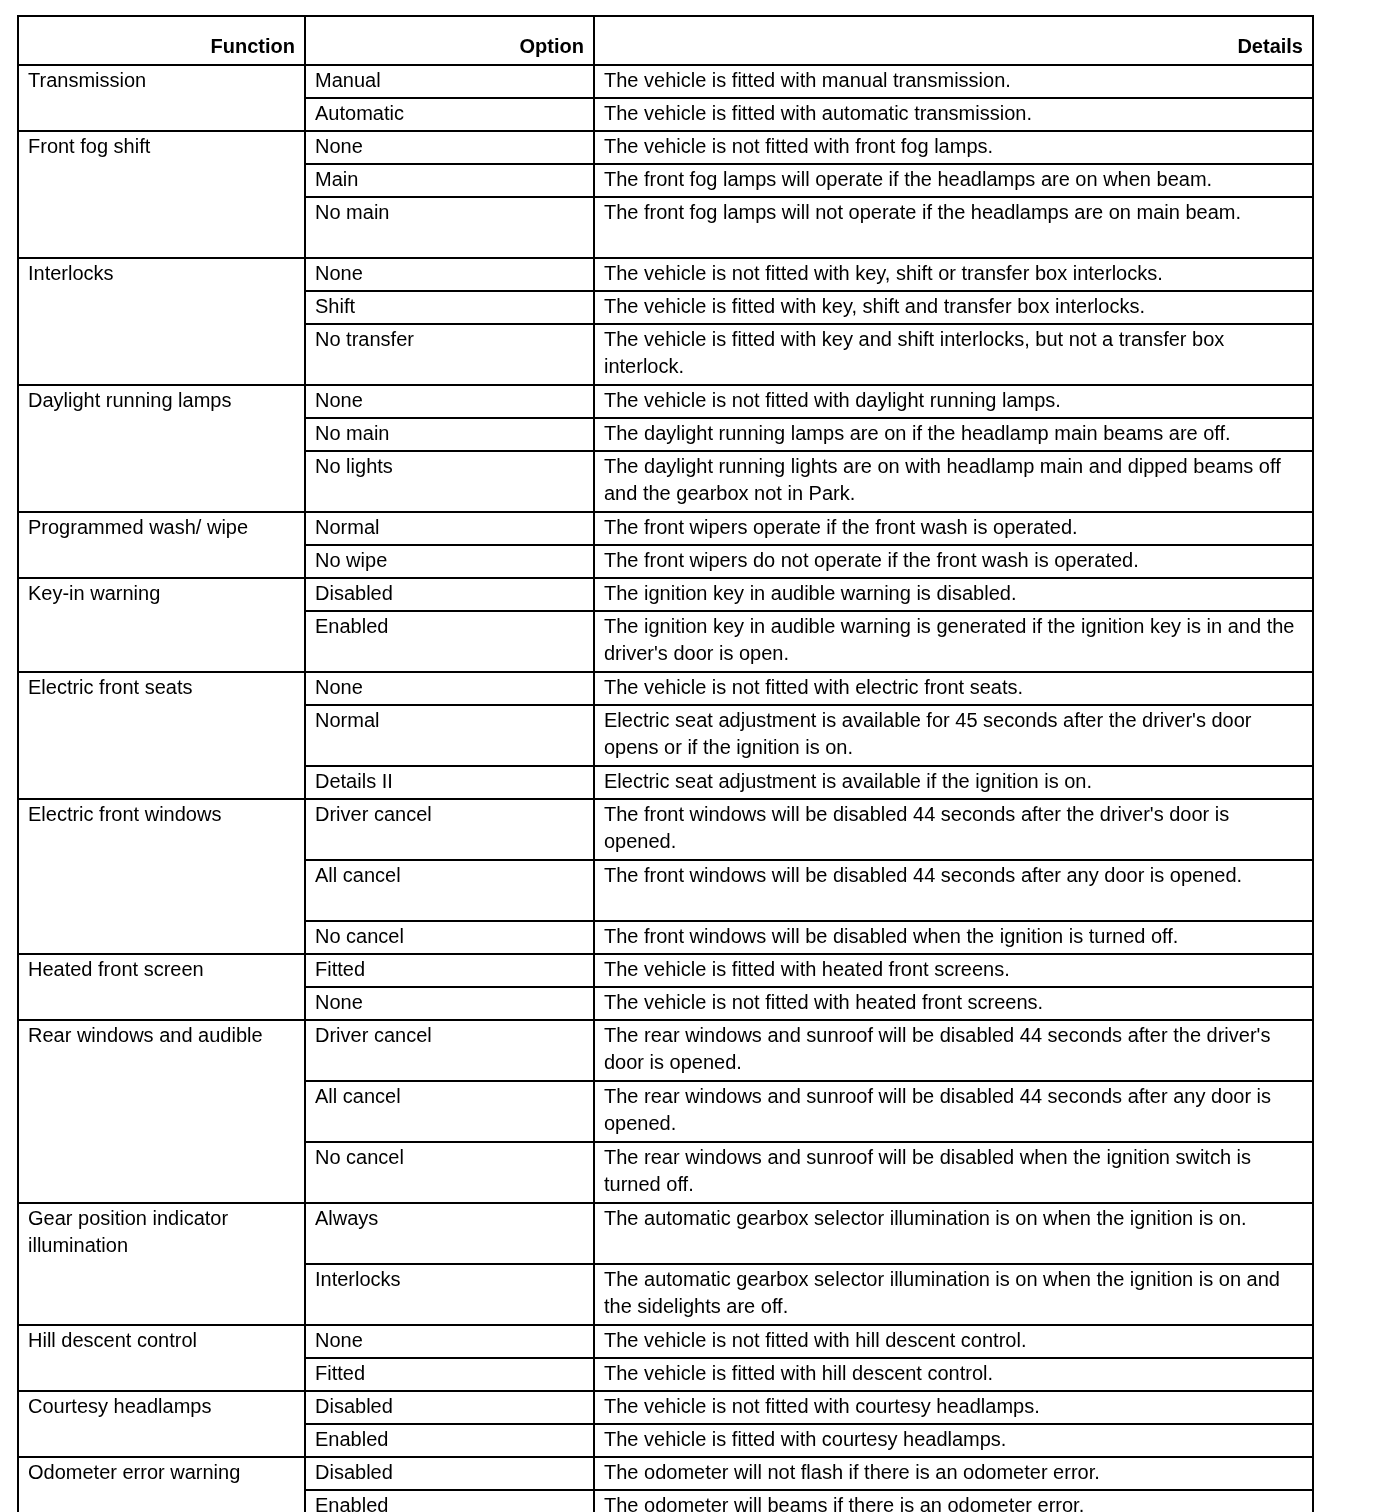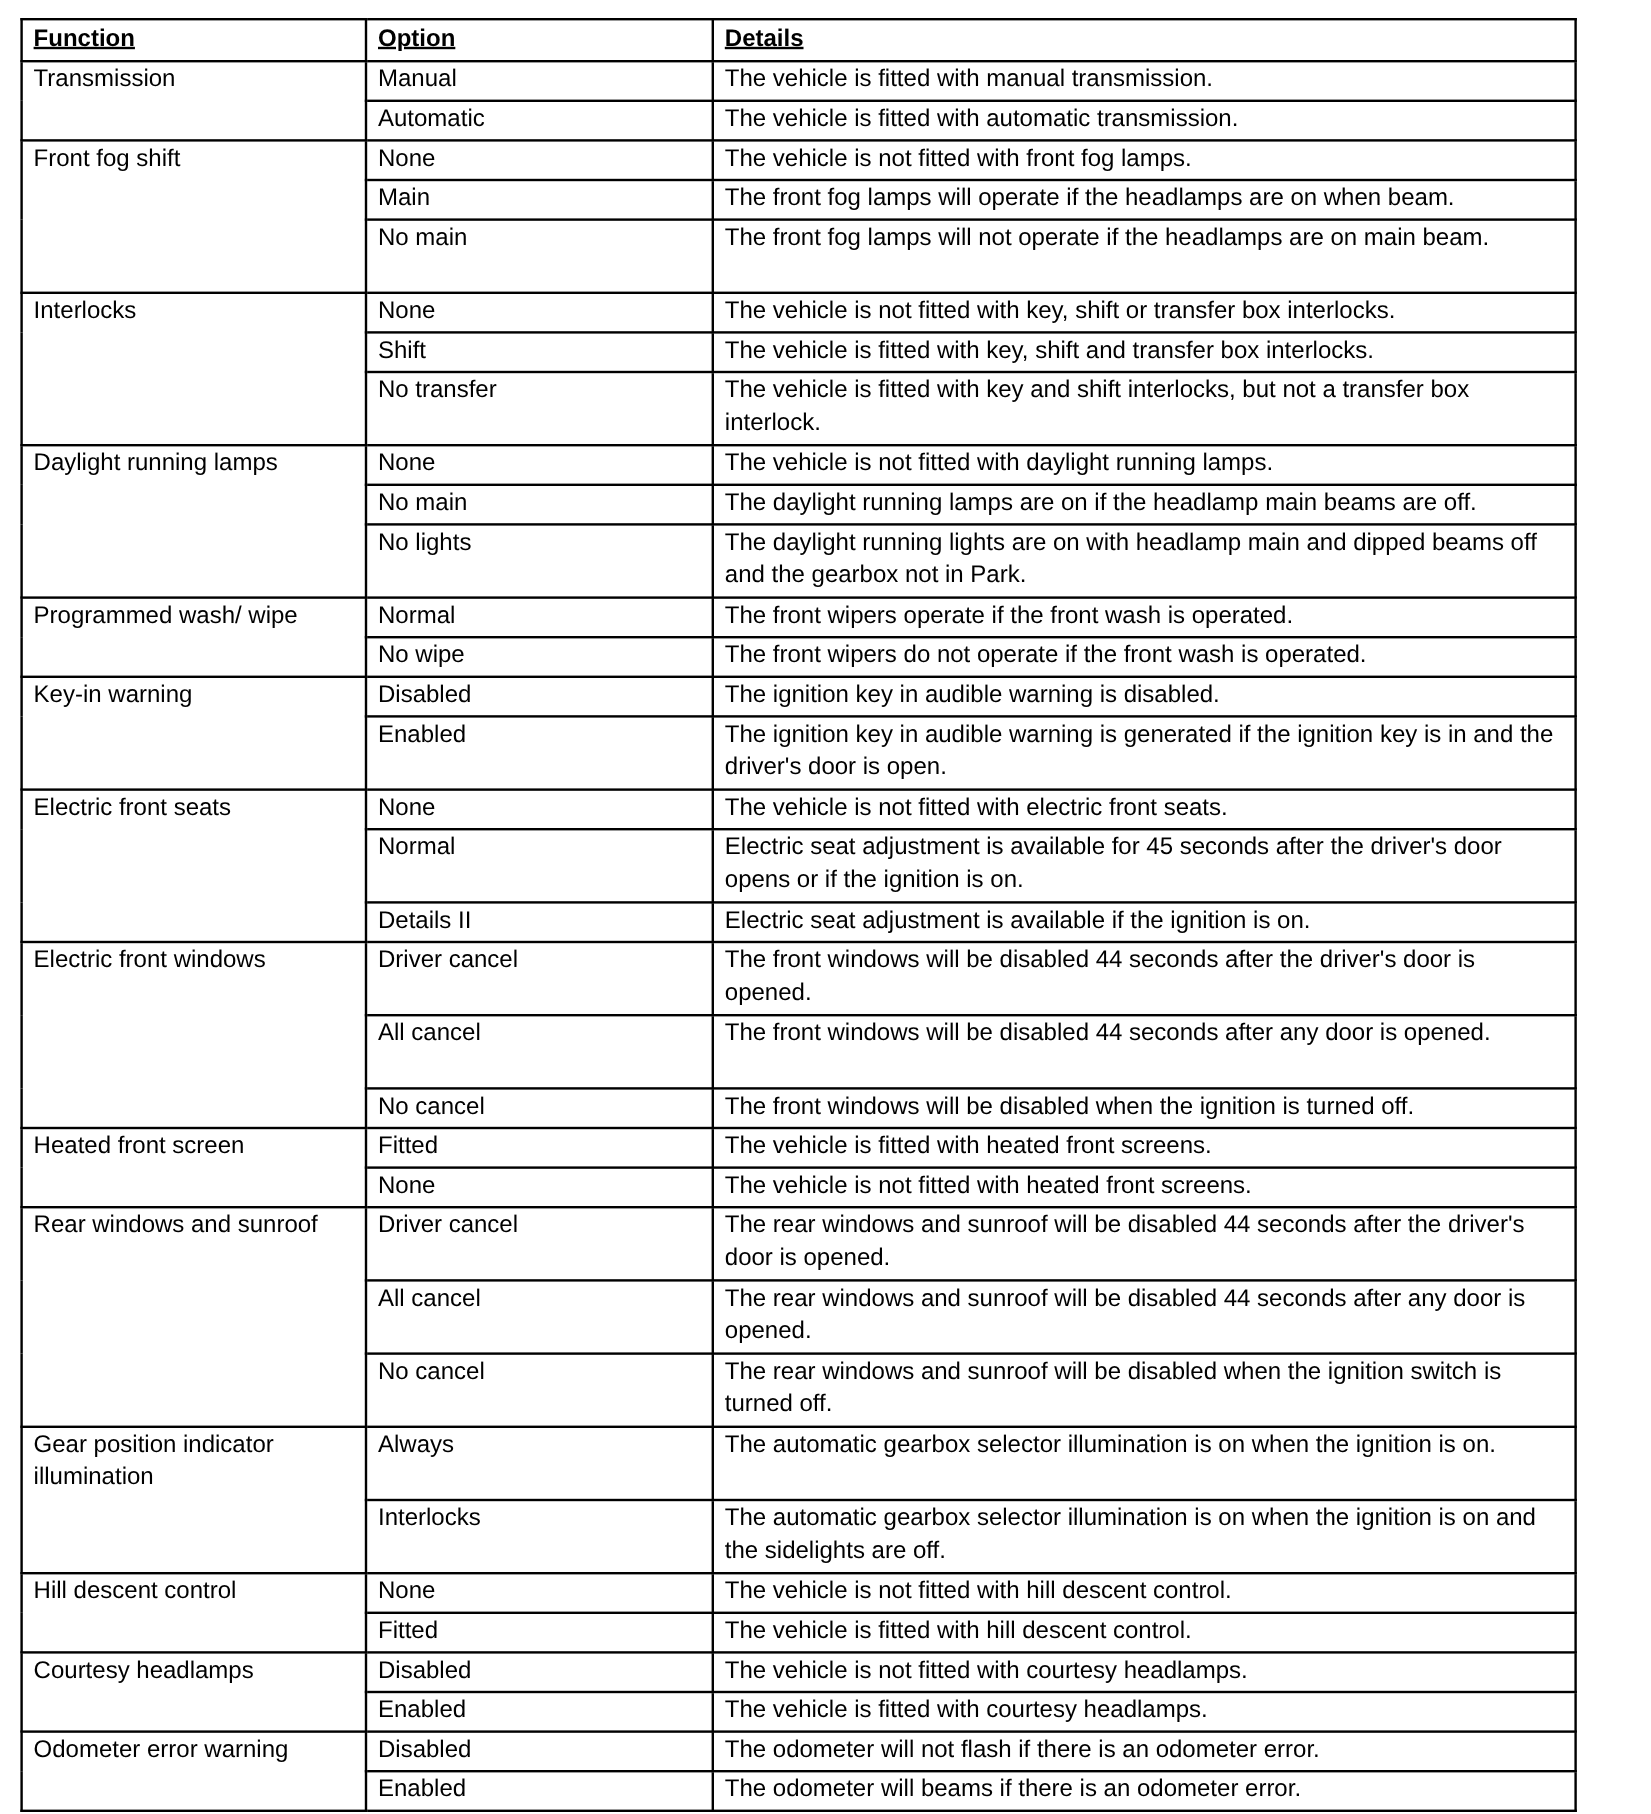--- a/index.html
+++ b/index.html
@@ -5,21 +5,21 @@
   html, body { margin: 0; padding: 0; background: #ffffff; }
   body { width: 1376px; height: 1512px; position: relative; overflow: hidden;
          font-family: "Liberation Sans", sans-serif; color: #000; }
   table.cfg { position: absolute; left: 17px; top: 15px; width: 1295px;
               border-collapse: collapse; table-layout: fixed; }
   table.cfg col.c1 { width: 287px; }
   table.cfg col.c2 { width: 289px; }
   table.cfg col.c3 { width: 719px; }
   table.cfg th, table.cfg td { border: 2px solid #000; vertical-align: top;
               font-size: 20px; line-height: 27px; padding: 1px 9px 2px 9px; text-align: left; }
-  table.cfg th { font-weight: bold; text-align: left; height: 29px; padding-top: 2px; text-decoration: underline; }
+  table.cfg th { font-weight: bold; text-align: right; height: 29px; padding-top: 16px; }
   table.cfg td { height: 28px; }
   table.cfg td.two { height: 56px; }
 </style>
 </head>
 <body>
 
 <table class="cfg">
   <colgroup>
       <col class="c1">
       <col class="c2">
@@ -128,21 +128,21 @@
       <tr>
         <td rowspan="2">Heated front screen</td>
         <td class="">Fitted</td>
         <td class="">The vehicle is fitted with heated front screens.</td>
       </tr>
       <tr>
         <td class="">None</td>
         <td class="">The vehicle is not fitted with heated front screens.</td>
       </tr>
       <tr>
-        <td rowspan="3">Rear windows and sunroof</td>
+        <td rowspan="3">Rear windows and audible</td>
         <td class="two">Driver cancel</td>
         <td class="two">The rear windows and sunroof will be disabled 44 seconds after the driver's door is opened.</td>
       </tr>
       <tr>
         <td class="two">All cancel</td>
         <td class="two">The rear windows and sunroof will be disabled 44 seconds after any door is opened.</td>
       </tr>
       <tr>
         <td class="two">No cancel</td>
         <td class="two">The rear windows and sunroof will be disabled when the ignition switch is turned off.</td>

